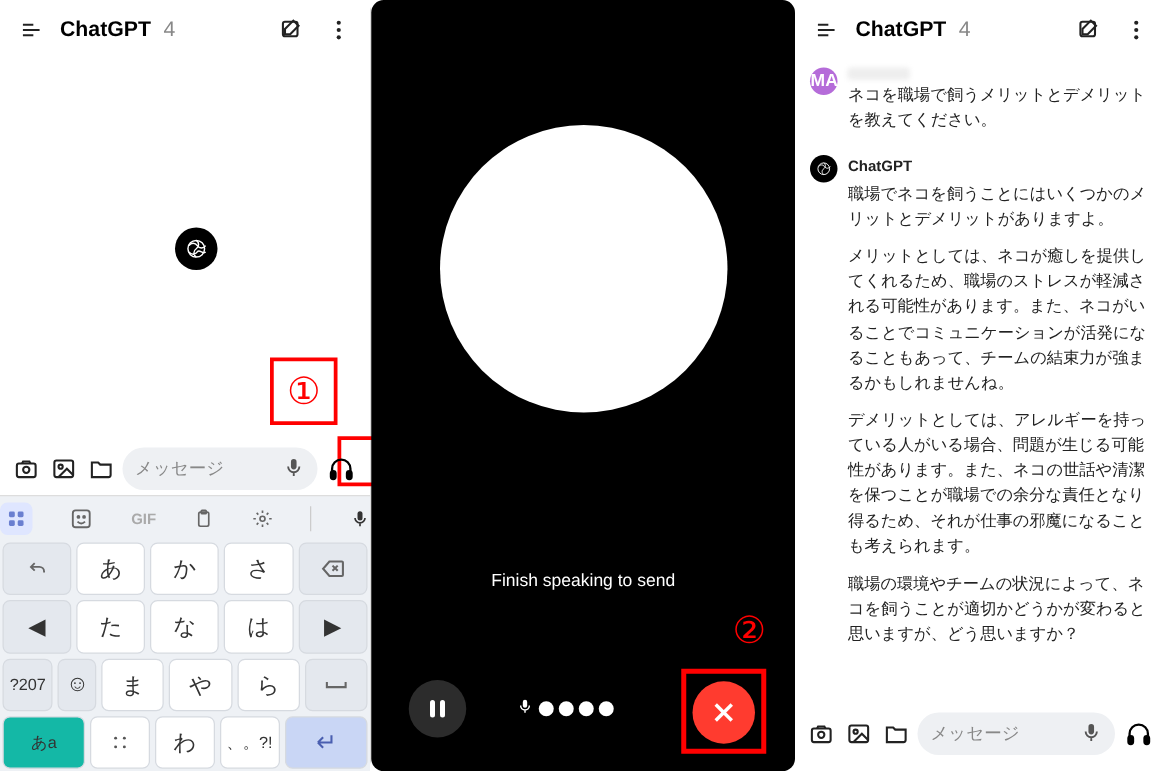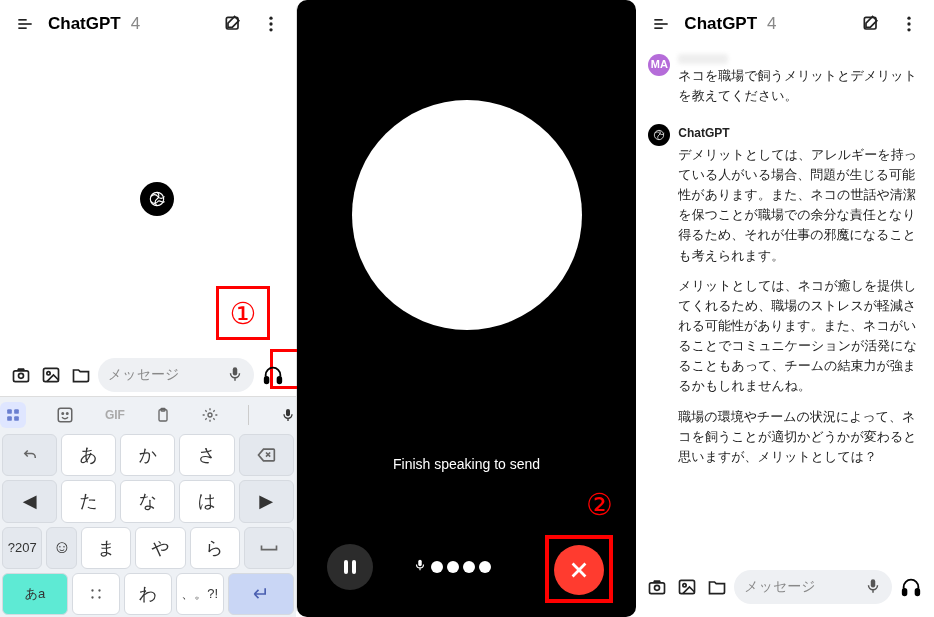--- a/index.html
+++ b/index.html
@@ -81,21 +81,21 @@
     display:flex; flex-direction:column;
   }
   .krow { flex:1; display:flex; }
   .key {
     flex:1; margin:2px; border:1px solid #d6dae0; border-radius:6px;
     background:#fff; display:flex; align-items:center; justify-content:center;
     font-size:18px; color:#333;
   }
   .key.func { background:#e4e8ee; }
   .key.blue { background:#c9d6f5; }
-  .key.pale { background:#5eead4; font-size:13px; }
+  .key.pale { background:#14b8a6; font-size:13px; }
   .key.small{ font-size:13px; }
   .key.wider{ flex:1.4; }
 
   
   .center-circle {
     position:absolute; top:100px; left:50%; transform:translateX(-50%);
     width:230px; height:230px; border-radius:50%;
     background:#fff;
   }
   .finish-text {
@@ -125,21 +125,21 @@
   .callout.num2lbl { bottom:86px; right:10px; width:54px; height:54px; border:none;}
 
   
   .chat {
     position:absolute; top:50px; left:0; right:0; bottom:54px;
     padding: 4px 12px 0 12px;
     font-size:13px; line-height:1.55; color:#222;
     overflow:hidden;
   }
   .msg { display:flex; gap:8px; margin-bottom:8px; }
-  .avatar { width:22px; height:22px; border-radius:50%; flex-shrink:0; display:flex;align-items:center;justify-content:center;font-size:11px;color:#fff;font-weight:600;}
+  .avatar { width:22px; height:22px; border-radius:50%; flex-shrink:0; display:flex;align-items:center;justify-content:center;font-size:14px;color:#fff;font-weight:600;}
   .avatar.user { background:#b56cd9; }
   .avatar.gpt  { background:#000; }
   .avatar.gpt svg{width:14px;height:14px;}
   .msg .body { flex:1; }
   .msg .name { font-size:12px; font-weight:600; margin-bottom:2px; display:flex; align-items:center; gap:4px;}
   .msg .name .blur { width:50px; height:10px; background:#eee; filter:blur(2px); border-radius:3px;}
   .msg p { margin-bottom:10px; }
 
   .input-row.bottom {
     position:absolute; bottom:10px; left:0; right:0; top:auto; height:40px;
@@ -397,23 +397,24 @@
 
     <div class="msg">
       <div class="avatar gpt">
         <svg viewBox="0 0 24 24" fill="none" stroke="#fff" stroke-width="1.3">
             <circle cx="12" cy="12" r="8"></circle>
             <path d="M12 4c3 2 3 6 0 8s-3 6 0 8M5 9c2-3 6-3 8 0s6 3 8 0"></path>
           </svg>
       </div>
       <div class="body">
         <div class="name">ChatGPT</div>
+        <p>職場でネコを飼うことにはいくつかのメリットとデメリットがありますよ。</p>
+        <p>メリットとしては、ネコが癒しを提供してくれるため、職場のストレスが軽減される可能性があります。また、ネコがいることでコミュニケーションが活発になることもあって、チームの結束力が強まるかもしれませんね。</p>
         <p>デメリットとしては、アレルギーを持っている人がいる場合、問題が生じる可能性があります。また、ネコの世話や清潔を保つことが職場での余分な責任となり得るため、それが仕事の邪魔になることも考えられます。</p>
-        <p>メリットとしては、ネコが癒しを提供してくれるため、職場のストレスが軽減される可能性があります。また、ネコがいることでコミュニケーションが活発になることもあって、チームの結束力が強まるかもしれませんね。</p>
-        <p>職場の環境やチームの状況によって、ネコを飼うことが適切かどうかが変わると思いますが、メリットとしては？</p>
+        <p>職場の環境やチームの状況によって、ネコを飼うことが適切かどうかが変わると思いますが、どう思いますか？</p>
       </div>
     </div>
   </div>
 
   <div class="input-row bottom">
     <div class="mini">
         <svg viewBox="0 0 24 24" fill="none" stroke="#222" stroke-width="2">
           <rect x="3" y="7" width="18" height="13" rx="2"></rect>
           <circle cx="12" cy="13" r="3"></circle>
           <path d="M8 7l1-2h6l1 2"></path>

